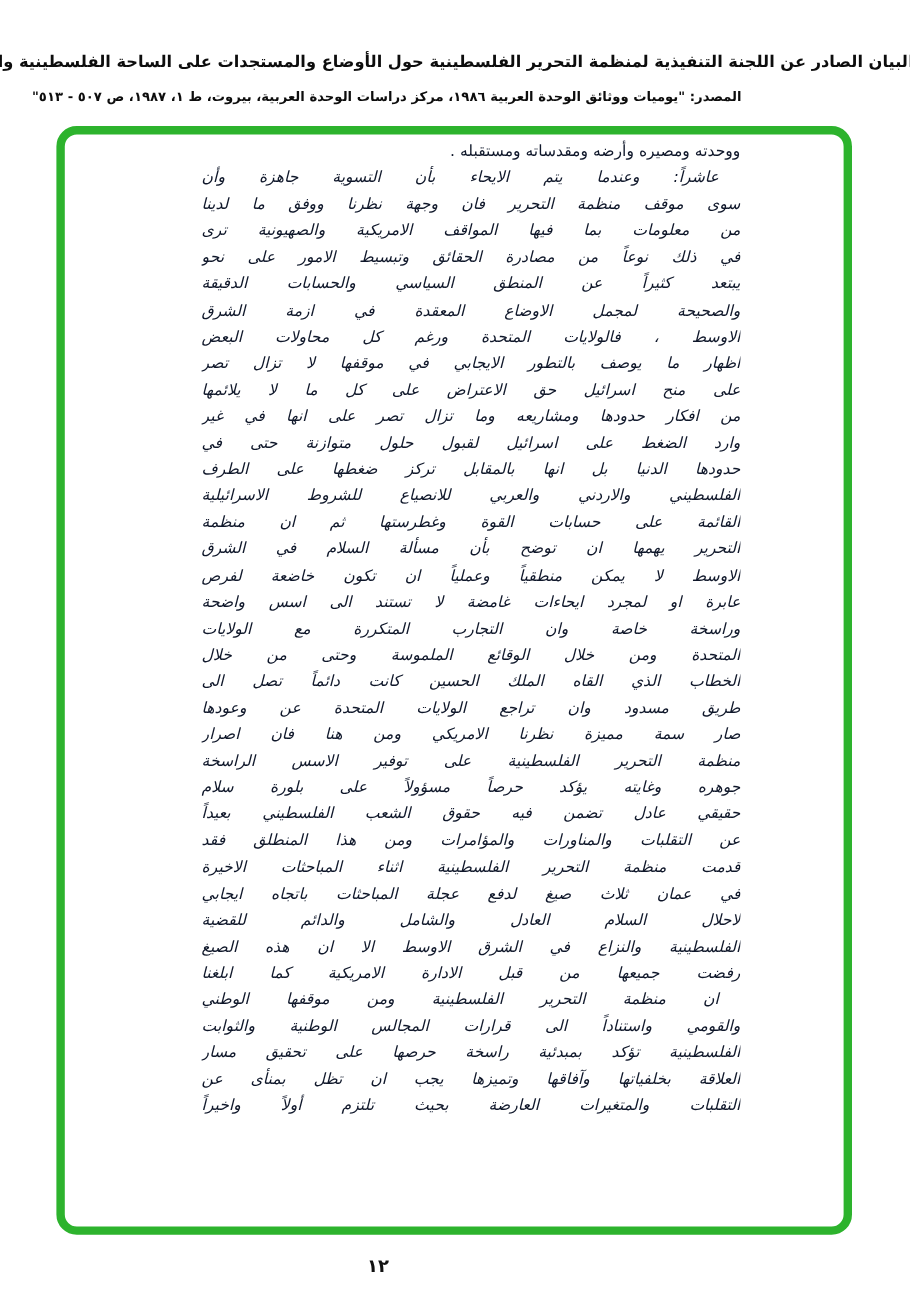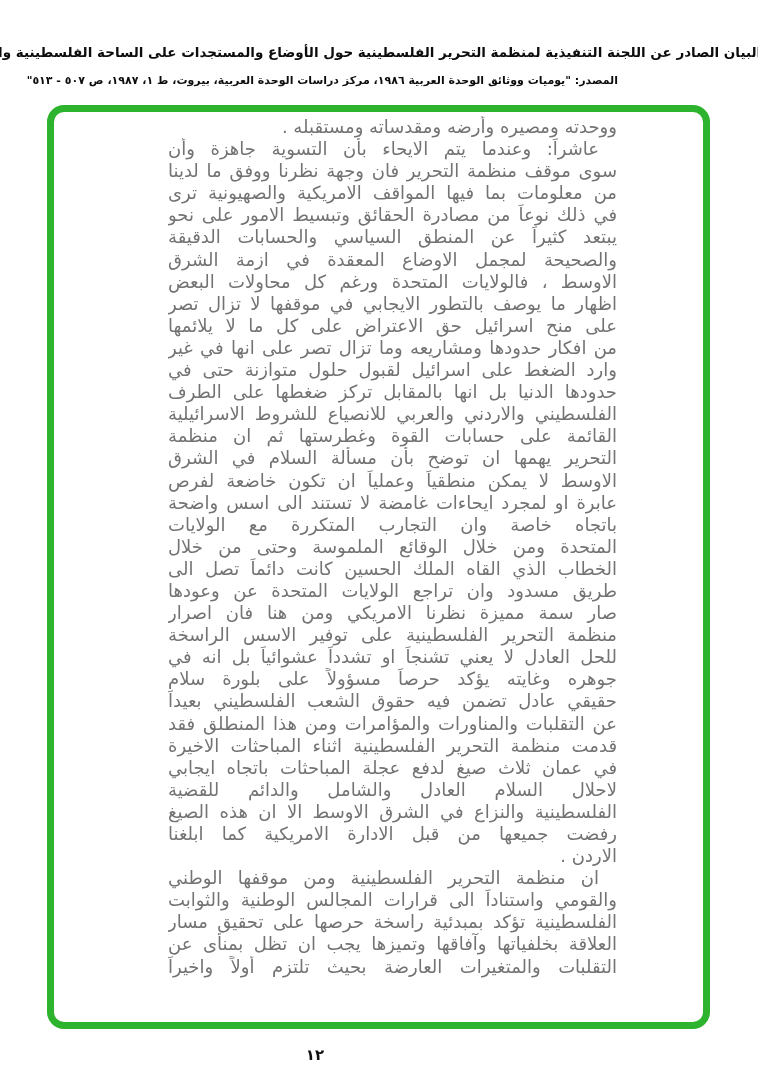--- a/index.html
+++ b/index.html
@@ -46,31 +46,32 @@
   .text-column{
     position:absolute;
     top:116px;right:141px;
     width:449px;
     direction:rtl;
   }
   .line{
     height:22.1px;
     line-height:22.1px;
     direction:rtl;
-    font-size:18px;
-    color:#737373;
+    font-size:13px;
+    color:#0f172a;
     overflow:hidden;
     white-space:nowrap;
   }
   .line.just{
     white-space:normal;
     text-align:justify;
     -moz-text-align-last:justify;
     text-align-last:justify;
     text-justify:inter-word;
+    font-style:italic;
   }
   .line.end{text-align:right;}
   .line.ind{padding-right:18px;}
   .page-number{
     position:absolute;
     top:1046px;left:0;
     width:630px;
     text-align:center;
     direction:rtl;
     font-size:15px;
@@ -102,36 +103,34 @@
       <div class="line just">اظهار ما يوصف بالتطور الايجابي في موقفها لا تزال تصر</div>
       <div class="line just">على منح اسرائيل حق الاعتراض على كل ما لا يلائمها</div>
       <div class="line just">من افكار حدودها ومشاريعه وما تزال تصر على انها في غير</div>
       <div class="line just">وارد الضغط على اسرائيل لقبول حلول متوازنة حتى في</div>
       <div class="line just">حدودها الدنيا بل انها بالمقابل تركز ضغطها على الطرف</div>
       <div class="line just">الفلسطيني والاردني والعربي للانصياع للشروط الاسرائيلية</div>
       <div class="line just">القائمة على حسابات القوة وغطرستها ثم ان منظمة</div>
       <div class="line just">التحرير يهمها ان توضح بأن مسألة السلام في الشرق</div>
       <div class="line just">الاوسط لا يمكن منطقياً وعملياً ان تكون خاضعة لفرص</div>
       <div class="line just">عابرة او لمجرد ايحاءات غامضة لا تستند الى اسس واضحة</div>
-      <div class="line just">باتجاه خاصة وان التجارب المتكررة مع الولايات</div>
+      <div class="line just">وراسخة خاصة وان التجارب المتكررة مع الولايات</div>
       <div class="line just">المتحدة ومن خلال الوقائع الملموسة وحتى من خلال</div>
       <div class="line just">الخطاب الذي القاه الملك الحسين كانت دائماً تصل الى</div>
       <div class="line just">طريق مسدود وان تراجع الولايات المتحدة عن وعودها</div>
       <div class="line just">صار سمة مميزة نظرنا الامريكي ومن هنا فان اصرار</div>
       <div class="line just">منظمة التحرير الفلسطينية على توفير الاسس الراسخة</div>
-      <div class="line just">للحل العادل لا يعني تشنجاً او تشدداً عشوائياً بل انه في</div>
       <div class="line just">جوهره وغايته يؤكد حرصاً مسؤولاً على بلورة سلام</div>
       <div class="line just">حقيقي عادل تضمن فيه حقوق الشعب الفلسطيني بعيداً</div>
       <div class="line just">عن التقلبات والمناورات والمؤامرات ومن هذا المنطلق فقد</div>
       <div class="line just">قدمت منظمة التحرير الفلسطينية اثناء المباحثات الاخيرة</div>
       <div class="line just">في عمان ثلاث صيغ لدفع عجلة المباحثات باتجاه ايجابي</div>
       <div class="line just">لاحلال السلام العادل والشامل والدائم للقضية</div>
       <div class="line just">الفلسطينية والنزاع في الشرق الاوسط الا ان هذه الصيغ</div>
       <div class="line just">رفضت جميعها من قبل الادارة الامريكية كما ابلغنا</div>
-      <div class="line end">الاردن .</div>
       <div class="line just ind">ان منظمة التحرير الفلسطينية ومن موقفها الوطني</div>
       <div class="line just">والقومي واستناداً الى قرارات المجالس الوطنية والثوابت</div>
       <div class="line just">الفلسطينية تؤكد بمبدئية راسخة حرصها على تحقيق مسار</div>
       <div class="line just">العلاقة بخلفياتها وآفاقها وتميزها يجب ان تظل بمنأى عن</div>
       <div class="line just">التقلبات والمتغيرات العارضة بحيث تلتزم أولاً واخيراً</div>
     </div>
 
   <div class="page-number">١٢</div>
 
 </div>

